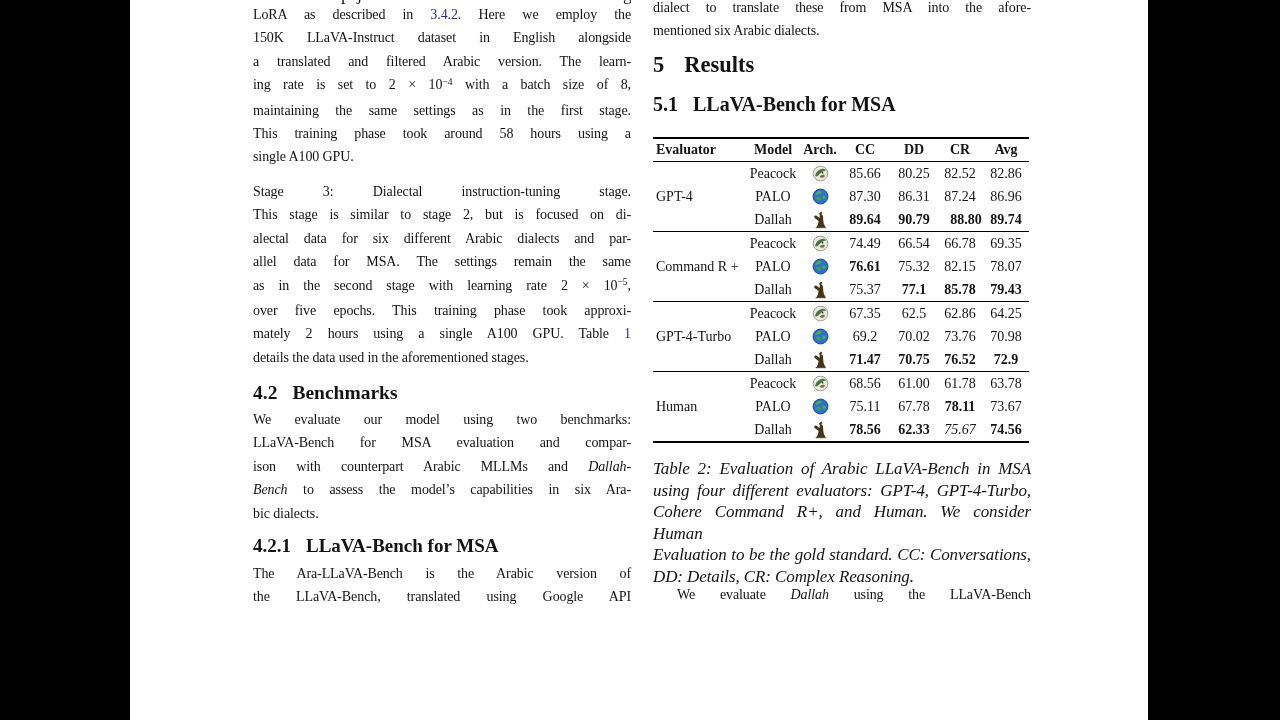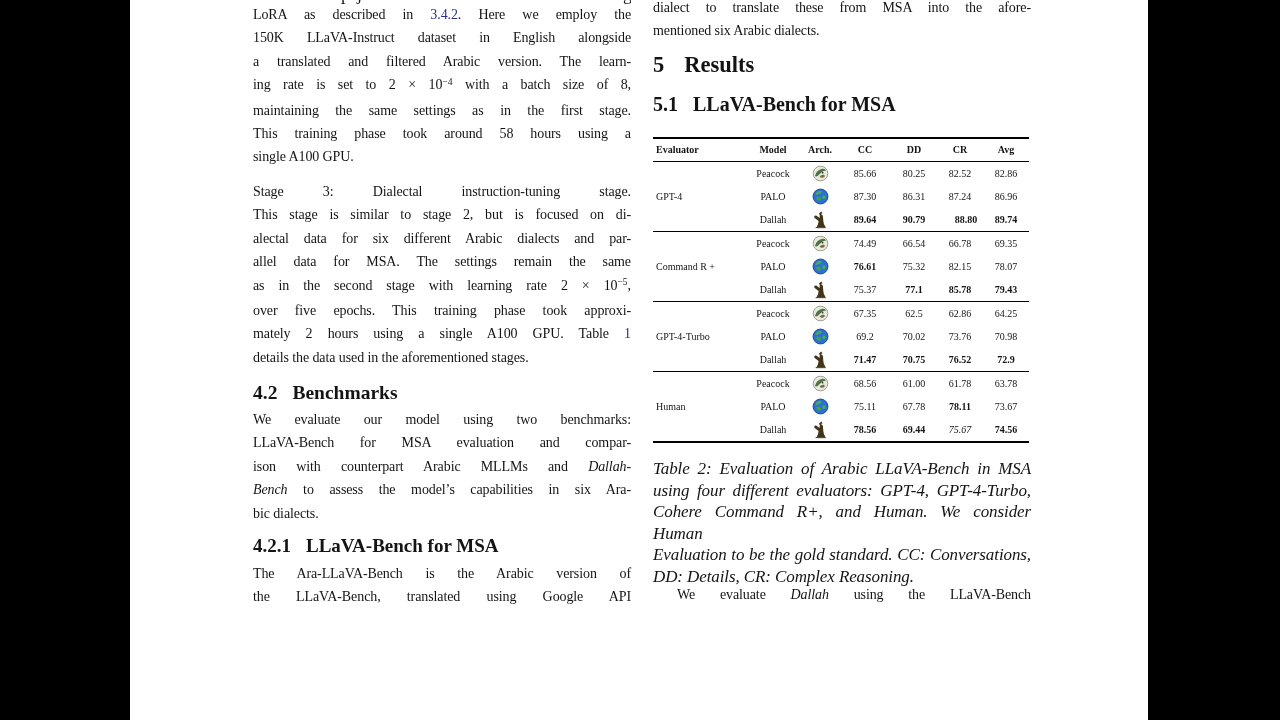--- a/index.html
+++ b/index.html
@@ -21,21 +21,21 @@
   .head.sub{font-size:19px;}
   .head.big{font-size:22.5px;gap:20px;}
   .indent1{text-indent:24px;}
   
   .clipstrip{position:absolute;top:0;left:0;width:378px;height:4px;overflow:hidden;}
   .clipstrip span{position:absolute;top:-16px;font-size:18px;color:#141414;}
   .clipstrip .f0{left:88px;}
   .clipstrip .f1{left:104px;}
   .clipstrip .f2{left:370px;}
   
-  #tablewrap{position:absolute;left:0;top:137px;width:376px;font-size:10px;}
+  #tablewrap{position:absolute;left:0;top:137px;width:376px;font-size:14px;}
   .tgrid{display:grid;grid-template-columns:92px 56px 38px 52px 46px 46px 46px;}
   .thead-row{height:25px;align-items:center;border-top:2px solid #000;border-bottom:1px solid #000;font-weight:bold;}
   .tgroup{grid-auto-rows:23px;align-items:center;border-bottom:1px solid #000;}
   .tgroup.lastgroup{border-bottom:2.5px solid #000;}
   .cell{text-align:center;line-height:16px;}
   .cell.leftal{text-align:left;padding-left:3px;}
   .cell.bold{font-weight:bold;}
   .archwrap{display:flex;justify-content:center;align-items:center;}
   .caption-text{font-size:17px;line-height:21.6px;letter-spacing:-0.1px;font-style:italic;}
 </style>
@@ -271,21 +271,21 @@
           <div class="cell bold" style="grid-area: 2 / 6;">78.11</div>
           <div class="cell" style="grid-area: 2 / 7;">73.67</div>
           <div class="cell" style="grid-area: 3 / 2;">Dallah</div>
           <div class="cell archwrap" style="grid-area: 3 / 3;">
             <svg width="16" height="18" viewBox="0 0 20 22">
               <path fill="#43351a" d="M11.5 0.5 L13.2 2.6 L11.2 3.4 L13.6 5.6 L14.2 12.5 Q14.6 16.5 16.2 18.6 L16.8 19.6 L5.8 19.6 L6.6 18.2 Q8 15.6 8.2 12.2 L3 8.2 Q2.2 7 3.4 5.8 Q4.6 4.8 5.8 5.6 L9.4 8.4 L9.8 4.6 L8.6 3.2 Z"></path>
               <rect x="4.6" y="19.9" width="12.6" height="1.3" fill="#43351a"></rect>
             </svg>
           </div>
           <div class="cell bold" style="grid-area: 3 / 4;">78.56</div>
-          <div class="cell bold" style="grid-area: 3 / 5;">69.44</div>
+          <div class="cell bold" style="grid-area: 3 / 5;">62.33</div>
           <div class="cell" style="grid-area: 3 / 6; font-style: italic;">75.67</div>
           <div class="cell bold" style="grid-area: 3 / 7;">74.56</div>
         </div>
       </div>
 
     <div class="block caption-text" style="top:458px;">
         <div class="tl"><span>Table 2: Evaluation of Arabic LLaVA-Bench in MSA</span></div>
         <div class="tl"><span>using four different evaluators: GPT-4, GPT-4-Turbo,</span></div>
         <div class="tl"><span>Cohere Command R+, and Human. We consider Human</span></div>
         <div class="tl"><span>Evaluation to be the gold standard. CC: Conversations,</span></div>

